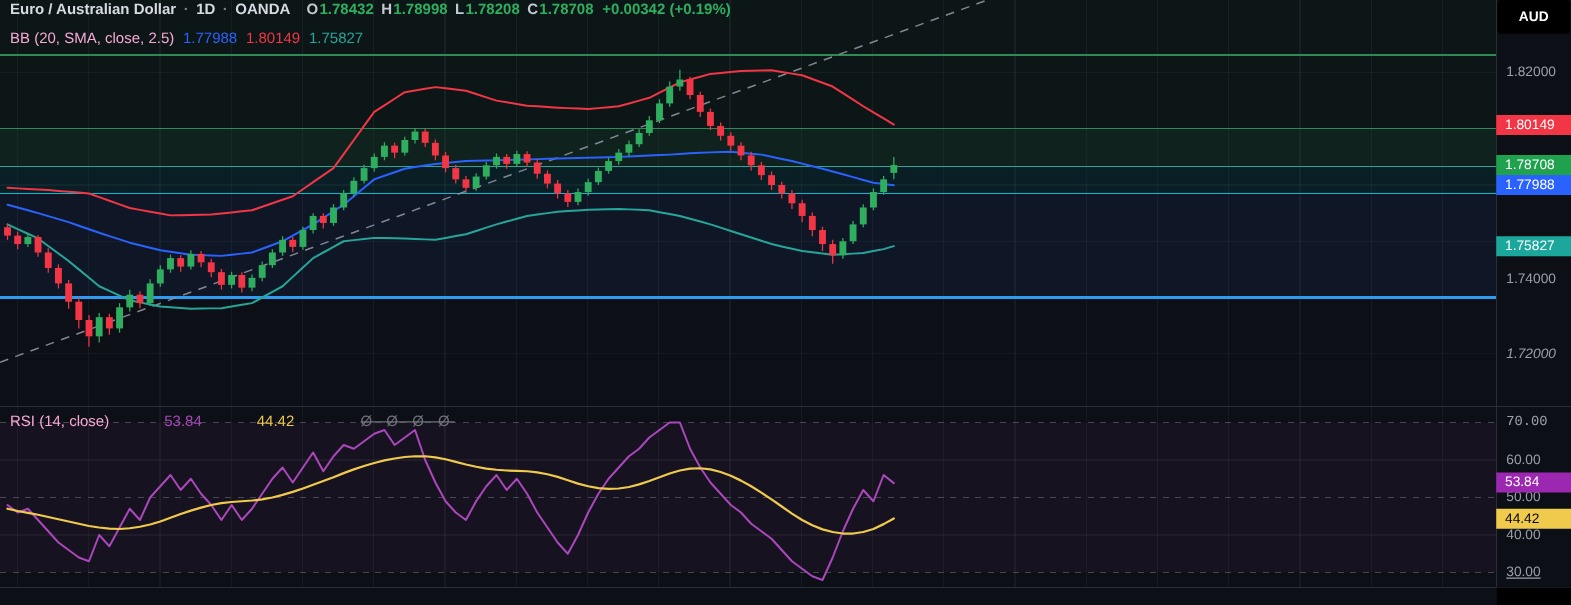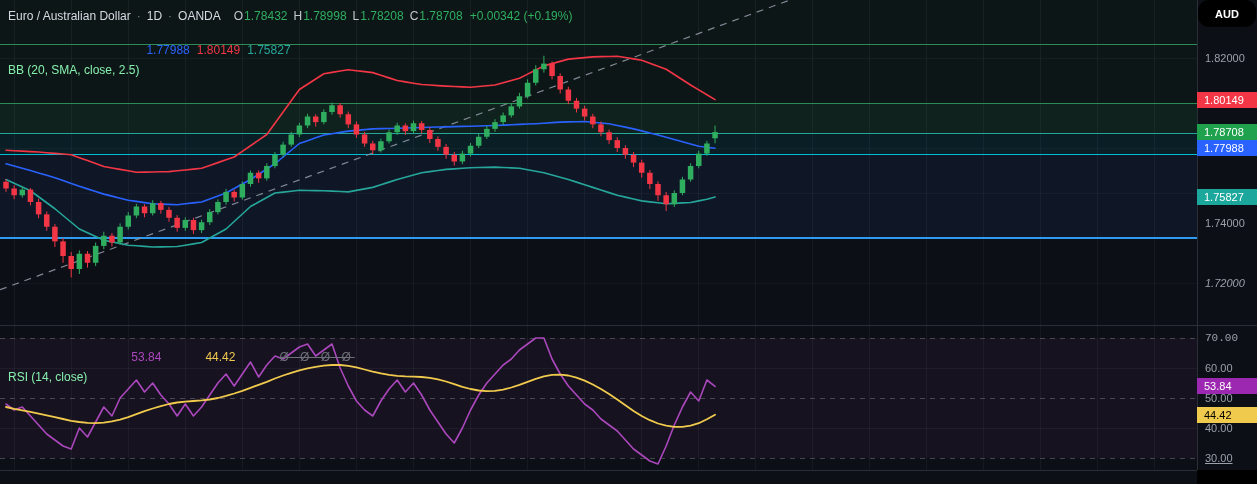--- a/index.html
+++ b/index.html
@@ -2,42 +2,42 @@
 <html style="--up: #2fae5f; --red: #f23645; --blue: #2962ff; --teal: #26a69a; --purple: #ab47bc; --yellow: #f0ca4d;"><head>
 <meta charset="utf-8">
 <style>
   * { margin:0; padding:0; box-sizing:border-box; }
   html,body { width:1257px; height:484px; background:#0c0f15; overflow:hidden;
               font-family:"Liberation Sans", sans-serif; }
   #app { position:relative; width:1257px; height:484px; }
   #chart-svg { position:absolute; left:0; top:0; }
   .legend { position:absolute; left:8px; display:flex; align-items:center; gap:7px;
             font-size:12px; color:#d6dae2; white-space:nowrap; z-index:5; }
-  #legend-symbol { top:9px; }
+  #legend-symbol { top:0;font-weight:bold; }
   #legend-bb { top:23px; }
   #legend-rsi { top:330px;gap:44px; }
   .sep { color:#7a7f89; margin:0 -1px; }
-  .dim { color:#86efac;margin-top:40px; }
+  .dim { color:#f9a8d4; }
   .olbl { color:#c3c8d1; margin-left:6px; margin-right:1px; }
   .ohlc { display:inline-flex; align-items:center; }
   .c-up { color:var(--up); }
   .c-red { color:var(--red); }
   .c-blue { color:var(--blue); }
   .c-teal { color:var(--teal); }
   .c-purple { color:var(--purple); }
   .c-yellow { color:var(--yellow); }
-  .muted { color:#6e7179; text-decoration:line-through; letter-spacing:4px; }
+  .muted { color:#6e7179; text-decoration:line-through; letter-spacing:4px;margin-left:9px; }
   #price-axis { position:absolute; left:1197px; top:0; width:60px; height:484px; z-index:6; }
   .ax-label { position:absolute; left:0; width:100%; padding-left:8px; font-size:11px;
               color:#9aa0aa; line-height:14px; z-index:1; }
   .ax-badge { position:absolute; left:0; width:100%; height:16px; line-height:16px;
               padding-left:7px; font-size:11px; color:#fff; z-index:2; }
   #currency-btn { position:absolute; left:1px; top:0; width:58px; height:27px; background:#000;
                   color:#fff; font-size:11px; font-weight:700; display:flex; align-items:center;
-                  justify-content:center; border-radius:11px; z-index:3; }
+                  justify-content:center; border-radius:3px; z-index:3; }
   #bottom-corner { position:absolute; left:0; top:470px; width:60px; height:14px; background:#000; z-index:3; }
 </style>
 </head>
 <body>
 
 <div id="app">
 
   <svg id="chart-svg" width="1257" height="484">
       <g>
         <rect x="0" y="-0.0500000000001819" width="1197" height="44.100000000000364" fill="rgba(46,160,87,0.05)"></rect>

